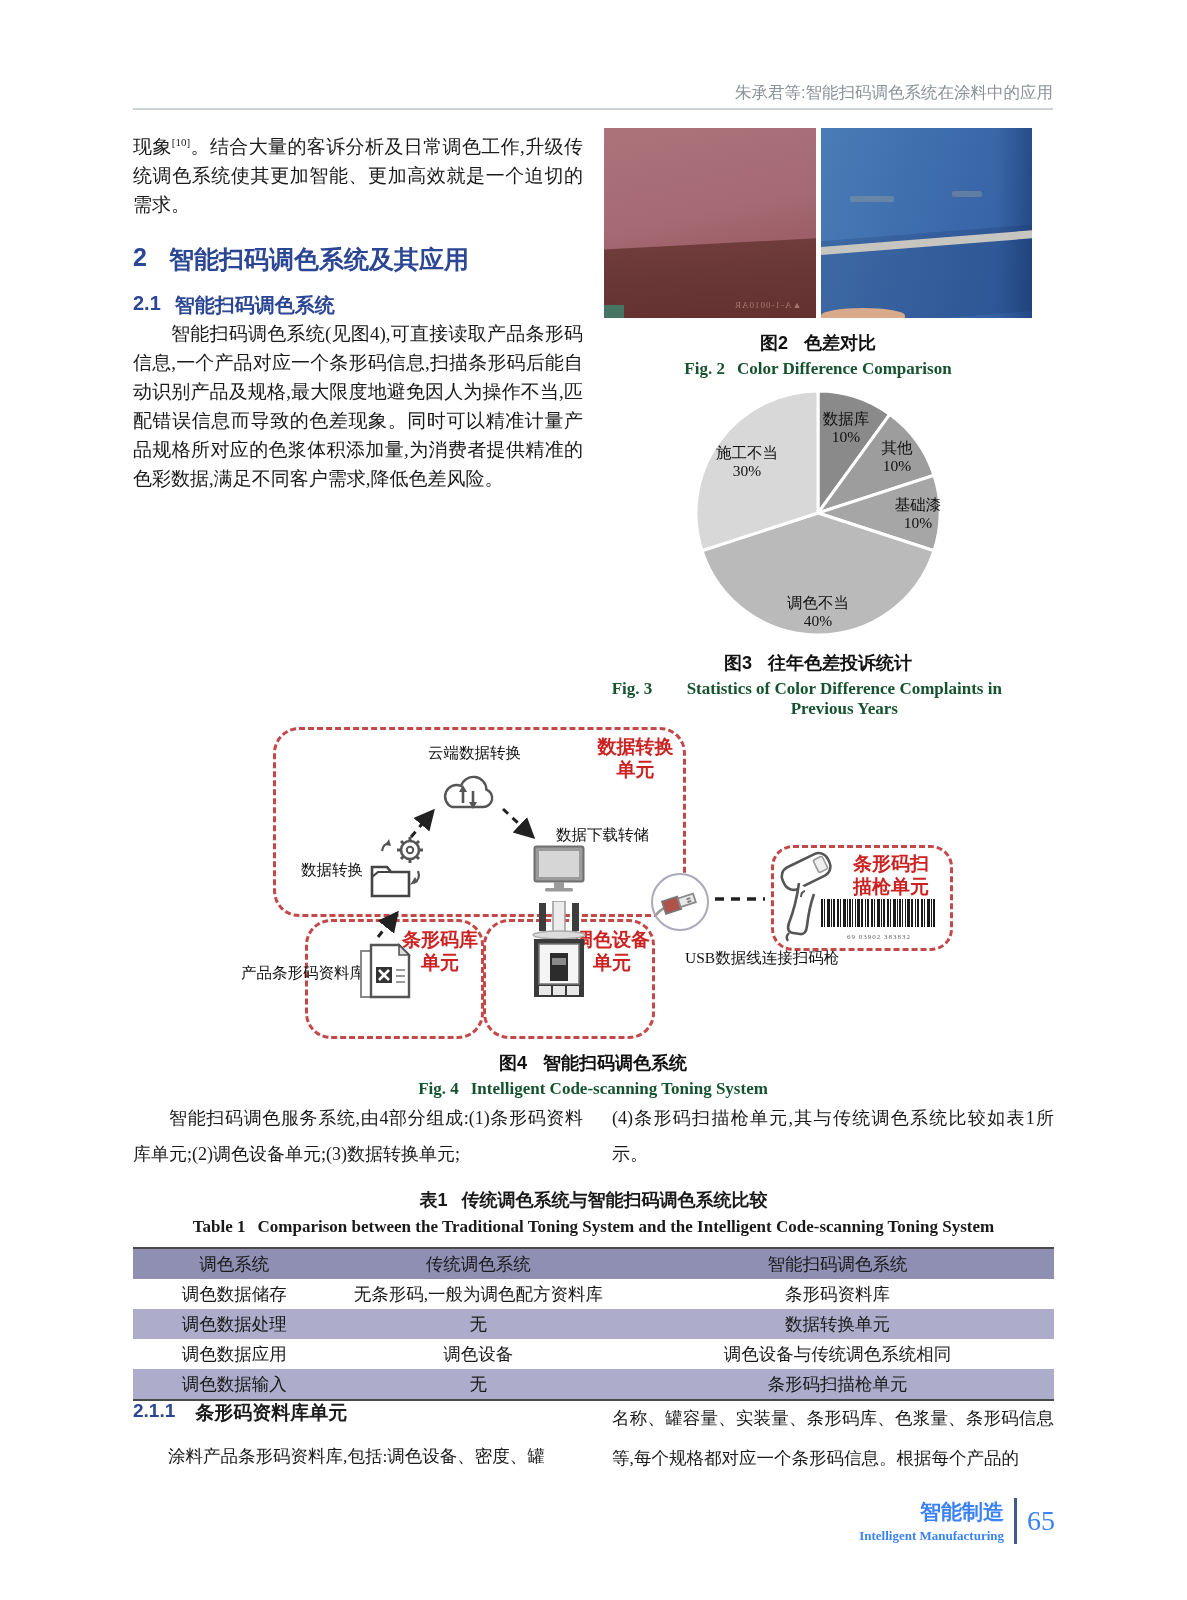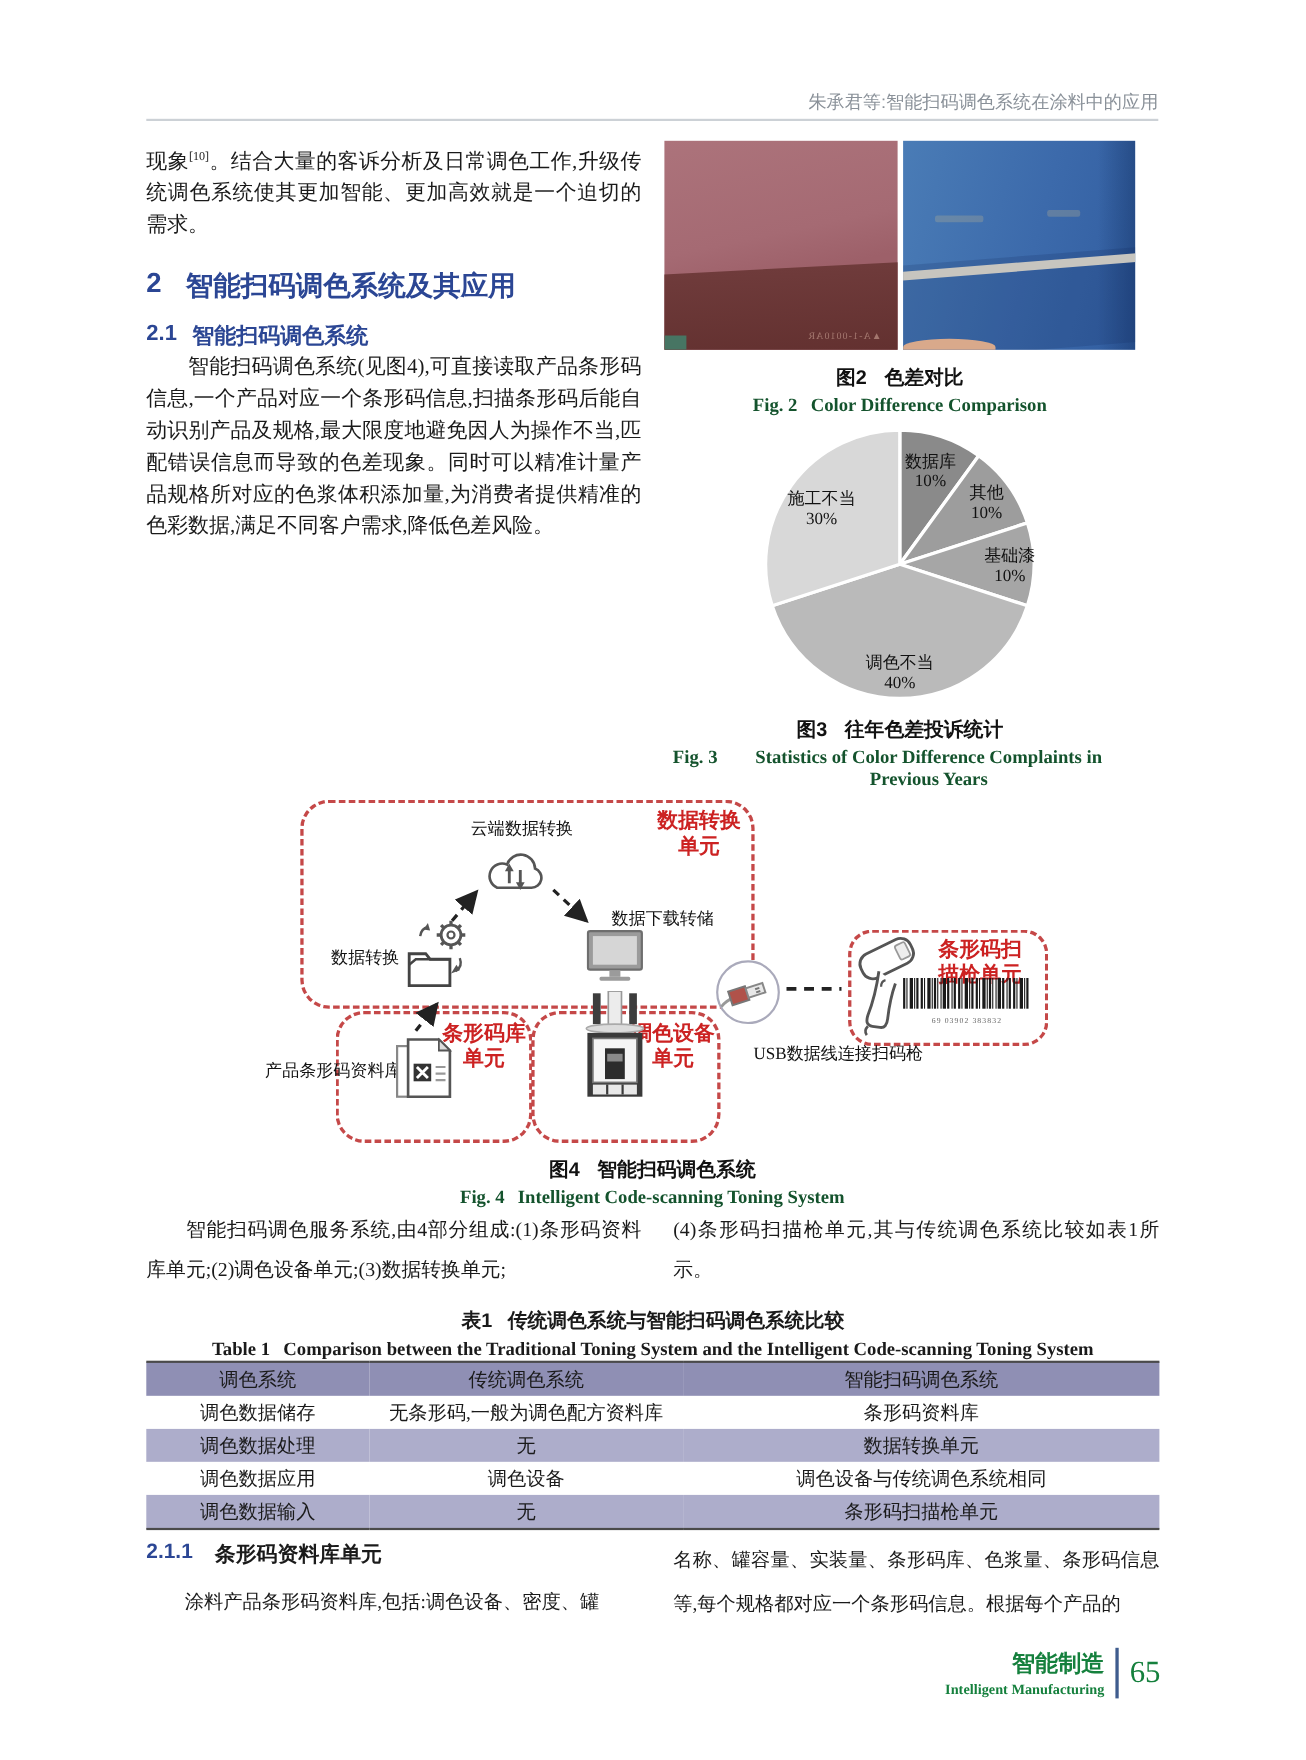--- a/index.html
+++ b/index.html
@@ -41,38 +41,38 @@
   
   .col-left2{position:absolute;left:133px;top:1100px;width:450px;}
   .col-right2{position:absolute;left:612px;top:1100px;width:442px;}
   .small-body{font-size:18px;line-height:36px;text-align:justify;word-break:break-all;}
   
   .table-block{position:absolute;left:133px;top:1188px;width:921px;}
   .table-title-zh{text-align:center;font-family:"Liberation Sans","DejaVu Sans",sans-serif;
     font-weight:bold;font-size:18px;display:flex;justify-content:center;gap:14px;}
   .table-title-en{text-align:center;font-family:"Liberation Serif","DejaVu Serif",serif;
     font-weight:bold;font-size:17px;margin-top:5px;display:flex;justify-content:center;gap:12px;}
-  table.cmp{width:100%;border-collapse:collapse;
+  table.cmp{width:100%;border-collapse:collapse;margin-top:10px;
     border-top:2px solid #4a4a4a;border-bottom:2px solid #4a4a4a;}
   table.cmp th,table.cmp td{font-weight:normal;font-size:17.5px;text-align:center;
     padding:3px 4px;height:23px;}
   table.cmp thead tr{background:#8f8fb4;}
   table.cmp tbody tr:nth-child(even){background:#adadcb;}
   table.cmp tbody tr:nth-child(odd){background:#ffffff;}
   table.cmp col.c1{width:22%;} table.cmp col.c2{width:31%;} table.cmp col.c3{width:47%;}
   
   .s211-head{position:absolute;left:133px;top:1400px;font-family:"Liberation Sans","DejaVu Sans",sans-serif;
     font-size:19px;font-weight:bold;display:flex;gap:20px;}
   .s211-head .num{color:#2b4694;}
   .s211-left{position:absolute;left:133px;top:1436px;width:450px;}
   .s211-right{position:absolute;left:612px;top:1398px;width:442px;}
   .small-body2{font-size:17.5px;line-height:40px;text-align:justify;word-break:break-all;}
   
   .footer{position:absolute;top:1498px;left:730px;width:325px;display:flex;align-items:center;
-    justify-content:flex-end;gap:10px;color:#15803d;}
+    justify-content:flex-end;gap:10px;color:#3b82f6;}
   .footer .zh{font-family:"Liberation Sans","DejaVu Sans",sans-serif;font-weight:bold;font-size:21px;text-align:right;}
   .footer .en{font-size:13px;font-weight:bold;text-align:right;margin-top:2px;}
   .footer .bar{width:3px;height:46px;background:#3f5c8e;}
   .footer .pg{font-size:28px;}
   
   .ph-code{position:absolute;bottom:8px;right:14px;font-size:9px;letter-spacing:1px;
     color:rgba(215,175,160,0.55);transform:scaleX(-1);}
   .smudge{position:absolute;border-radius:2px;}
   .pre{white-space:pre-line;}
 </style>
@@ -248,21 +248,21 @@
     <svg class="dg-icon" style="left:642px;top:146px;" width="64" height="96" viewBox="0 0 64 96">
       <g transform="rotate(-26 32 22)">
         <rect x="6" y="10" width="50" height="24" rx="10" fill="#fff" stroke="#555" stroke-width="2.6"></rect>
         <rect x="42" y="15" width="10" height="14" rx="2" fill="#eee" stroke="#999" stroke-width="1.6"></rect>
       </g>
       <path d="M24 34 q-3 22 -10 40 q-3 9 4 10 l7 1 q6 1 7 -8 q2 -18 7 -32" fill="#fff" stroke="#555" stroke-width="2.6"></path>
       <path d="M14 84 q-4 4 -1 8" fill="none" stroke="#555" stroke-width="2.4"></path>
       <path d="M30 42 q-4 1 -4 6" fill="none" stroke="#555" stroke-width="2"></path>
     </svg>
 
-    <div class="dg-icon" style="left:686px;top:186px;width:120px;">
+    <div class="dg-icon" style="left:686px;top:196px;width:120px;">
       <svg id="barcode-svg" width="120" height="32" viewBox="0 0 120 32">
           <rect x="2" y="0" width="2" height="28" fill="#1a1a1a"></rect>
           <rect x="5" y="0" width="1" height="28" fill="#1a1a1a"></rect>
           <rect x="8" y="0" width="3" height="28" fill="#1a1a1a"></rect>
           <rect x="12" y="0" width="1" height="28" fill="#1a1a1a"></rect>
           <rect x="14" y="0" width="2" height="28" fill="#1a1a1a"></rect>
           <rect x="18" y="0" width="2" height="28" fill="#1a1a1a"></rect>
           <rect x="21" y="0" width="1" height="28" fill="#1a1a1a"></rect>
           <rect x="24" y="0" width="3" height="28" fill="#1a1a1a"></rect>
           <rect x="28" y="0" width="1" height="28" fill="#1a1a1a"></rect>

